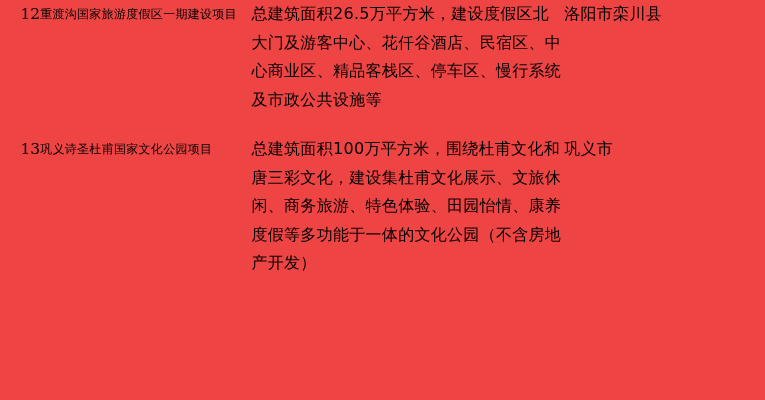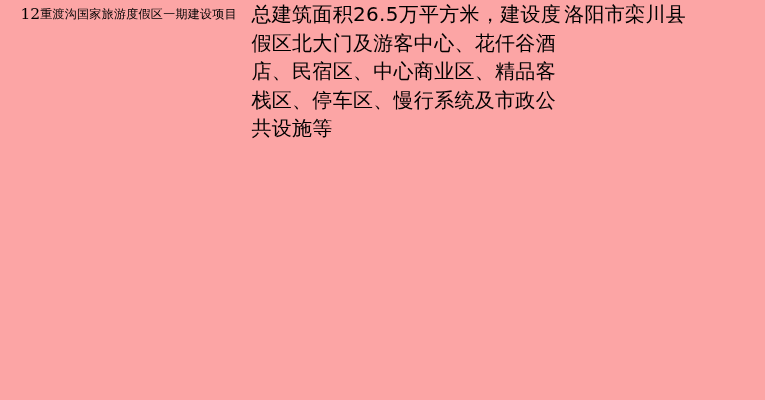--- a/index.html
+++ b/index.html
@@ -11,21 +11,21 @@
     width: 765px;
     height: 400px;
     overflow: hidden;
     font-family: "DejaVu Sans", "Liberation Sans", sans-serif;
     color: #000000;
   }
   .page {
     position: relative;
     width: 765px;
     height: 400px;
-    background: #fca5a5;
+    background: #ef4444;
   }
   table.doc-table {
     border-collapse: collapse;
     width: 765px;
     table-layout: fixed;
   }
   table.doc-table td {
     vertical-align: top;
     padding: 0;
     border: 0;
@@ -41,27 +41,27 @@
   .col-name {
     width: 200px;
     padding-right: 10px;
     font-size: 12px;
     line-height: 28.5px;
     letter-spacing: 0.3px;
   }
   .col-desc {
     width: 296px;
     padding-right: 10px;
-    font-size: 20px;
+    font-size: 16px;
     line-height: 28.5px;
     letter-spacing: 0.3px;
   }
   .col-loc {
     width: 190px;
-    font-size: 20px;
+    font-size: 16px;
     line-height: 28.5px;
     letter-spacing: 0.3px;
   }
   .row-spacer td {
     height: 21px;
     font-size: 0;
     line-height: 0;
   }
   .pad-left {
     padding-left: 14px;
@@ -91,20 +91,34 @@
         <td class="col-loc">
             <span class="cell-text">洛阳市栾川县</span>
           </td>
       </tr>
       <tr class="row-spacer">
           <td></td>
           <td></td>
           <td></td>
           <td></td>
         </tr>
+      <tr>
+        <td class="col-num">
+            <span class="cell-text">13</span>
+          </td>
+        <td class="col-name pad-left">
+            <span class="cell-text">巩义诗圣杜甫国家文化公园项目</span>
+          </td>
+        <td class="col-desc">
+            <span class="cell-text">总建筑面积100万平方米，围绕杜甫文化和唐三彩文化，建设集杜甫文化展示、文旅休闲、商务旅游、特色体验、田园怡情、康养度假等多功能于一体的文化公园（不含房地产开发）</span>
+          </td>
+        <td class="col-loc">
+            <span class="cell-text">巩义市</span>
+          </td>
+      </tr>
       <tr class="row-spacer">
           <td></td>
           <td></td>
           <td></td>
           <td></td>
         </tr>
     </tbody>
   </table>
 </div>
 

